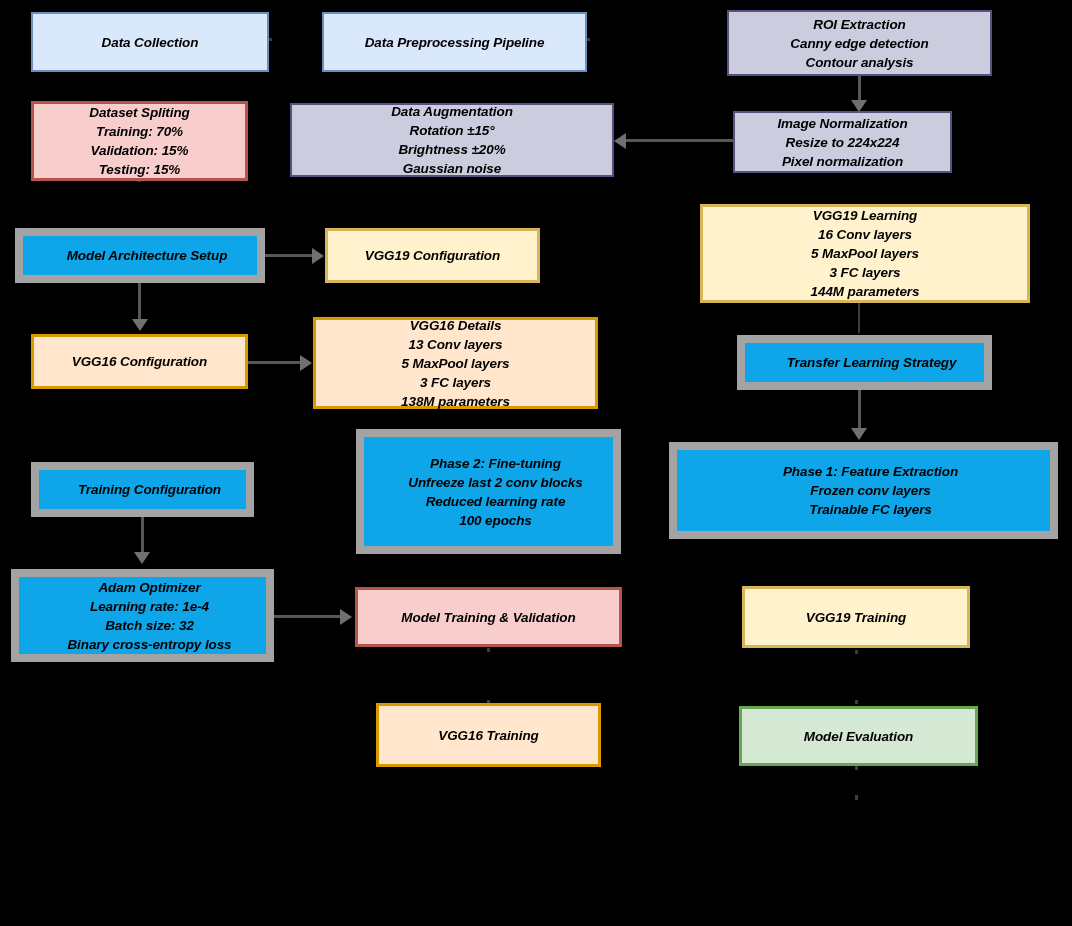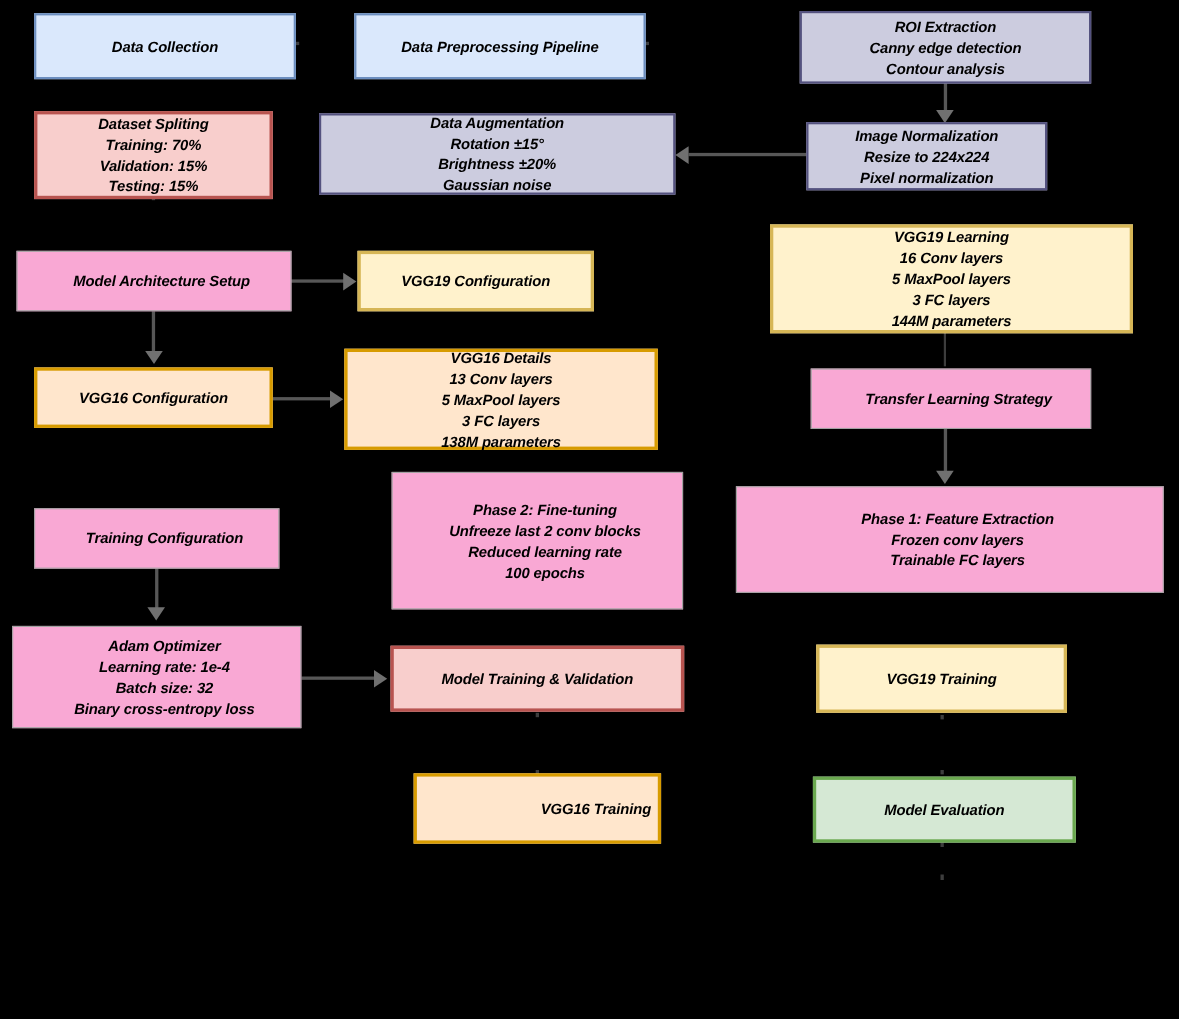--- a/index.html
+++ b/index.html
@@ -30,21 +30,21 @@
     letter-spacing: -0.1px;
     padding: 2px 6px;
   }
   .node .lines { width: 100%; }
   .node .lines div { white-space: nowrap; }
 
   
   .fill-blue   { background: #dae8fc; border: 2px solid #6c8ebf; }
   .fill-red    { background: #f8cecc; border: 3px solid #b85450; }
   .fill-purple { background: #ccccdf; border: 2px solid #54527f; }
-  .fill-gray   { background: #f9a8d4; border: 1px solid #a3a3a3; padding-left: 20px; }
+  .fill-gray   { background: #0ea5e9; border: 8px solid #a3a3a3; padding-left: 20px; }
   .fill-yellow { background: #fff2cc; border: 3px solid #d6b656; }
   .fill-orange { background: #ffe6cc; border: 3px solid #d79b00; }
   .fill-green  { background: #d5e8d4; border: 3px solid #6aa84f; }
 
   
   .edge {
     position: absolute;
     background: #575757;
   }
   .edge.h { height: 3px; }
@@ -241,21 +241,21 @@
         <div>Model Training &amp; Validation</div>
       </div>
   </div>
 
   <div class="node fill-yellow" style="left:742px; top:586px; width:228px; height:62px;">
     <div class="lines">
         <div>VGG19 Training</div>
       </div>
   </div>
 
-  <div class="node fill-orange" style="left:376px; top:703px; width:225px; height:64px;text-align:right;">
+  <div class="node fill-orange" style="left:376px; top:703px; width:225px; height:64px;">
     <div class="lines">
         <div>VGG16 Training</div>
       </div>
   </div>
 
   <div class="node fill-green" style="left:739px; top:706px; width:239px; height:60px;">
     <div class="lines">
         <div>Model Evaluation</div>
       </div>
   </div>

